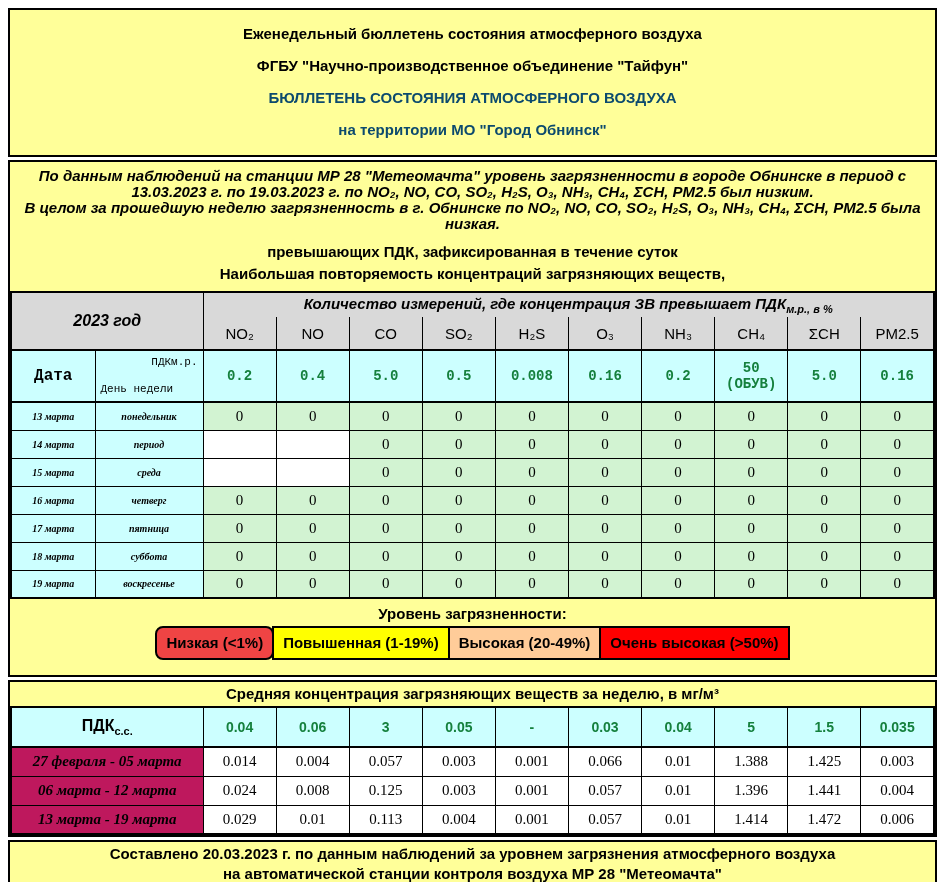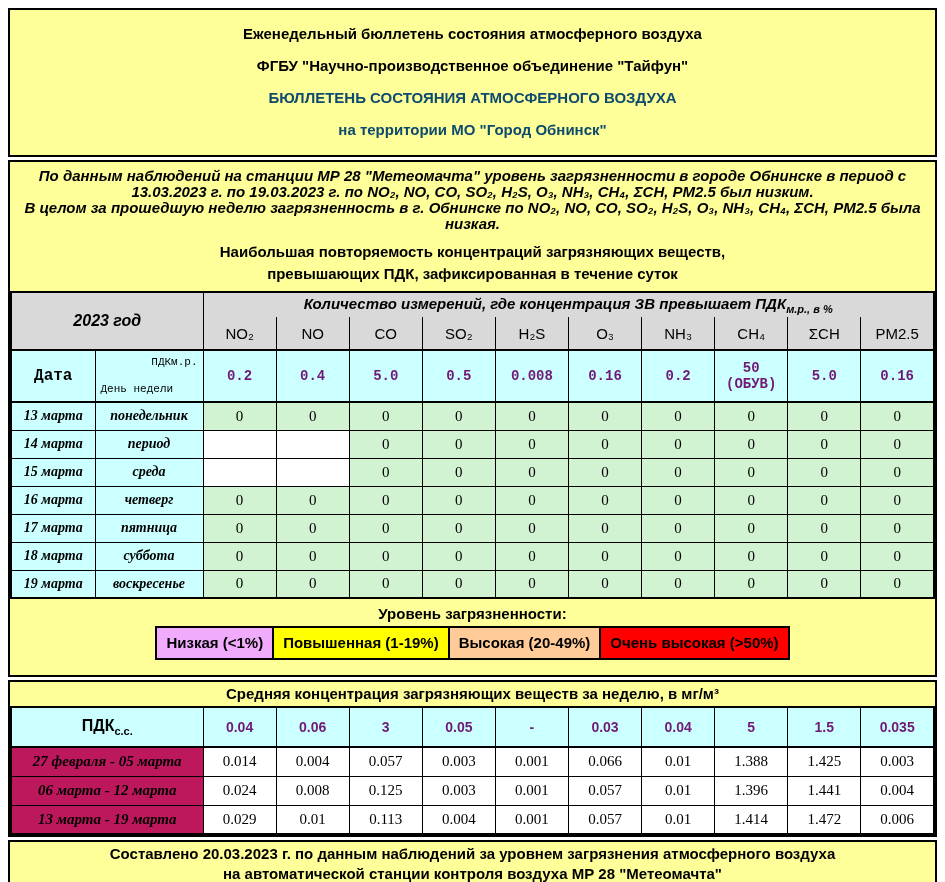--- a/index.html
+++ b/index.html
@@ -44,26 +44,26 @@
 
   .pdk-row td { background:#CCFFFF; border-top-width:2px; border-bottom-width:2px;font-family:Liberation Mono, monospace; }
   .pdk-row { height:52px; }
   .c-data-label { font-weight:bold; font-size:16px; }
   .c-diag { position:relative; font-size:11px; padding:0;
             background-image:linear-gradient(to bottom right,
               transparent calc(50% - 1px), #000 calc(50% - 1px),
               #000 calc(50% + 1px), transparent calc(50% + 1px)); }
   .diag-top    { position:absolute; top:5px; right:5px; }
   .diag-bottom { position:absolute; bottom:6px; left:5px; }
-  .pdk-val { color:#701a75; font-weight:bold; font-size:14px; white-space:pre-line; }
+  .pdk-val { color:#15803d; font-weight:bold; font-size:14px; white-space:pre-line; }
 
   .d-row { height:28px; }
   .c-date, .c-day { background:#CCFFFF;
       font-family:"Liberation Serif","DejaVu Serif",serif;
-      font-weight:bold; font-style:italic; font-size:14px; }
+      font-weight:bold; font-style:italic; font-size:10px; }
   .c-zero  { background:#D2F3D2; font-family:"Liberation Serif","DejaVu Serif",serif; font-size:15px; }
   .c-empty { background:#ffffff; }
 
   
   .level-title { text-align:center; font-weight:bold; font-size:15px; margin-top:6px; }
   .legend { display:flex; justify-content:center; margin-top:4px; }
   .legend-item { border:2px solid #000; padding:5px 9px; font-weight:bold; font-size:15px; line-height:20px; white-space:nowrap; }
   .legend-item + .legend-item { margin-left:-2px; }
   .box-main { padding-bottom:15px; }
 
@@ -93,22 +93,22 @@
     <div class="t-line t-blue">на территории МО "Город Обнинск"</div>
   </section>
 
   <section class="box box-main">
     <div class="summary">
       <p>По данным наблюдений на станции МР 28 "Метеомачта" уровень загрязненности в городе Обнинске в период с 13.03.2023 г. по 19.03.2023 г. по NO₂, NO, CO, SO₂, H₂S, O₃, NH₃, CH₄, ΣCH, PM2.5 был низким.</p>
       <p>В целом за прошедшую неделю загрязненность в г. Обнинске по NO₂, NO, CO, SO₂, H₂S, O₃, NH₃, CH₄, ΣCH, PM2.5 была низкая.</p>
     </div>
 
     <div class="subtitle">
+      <div>превышающих ПДК, зафиксированная в течение суток</div>
       <div>Наибольшая повторяемость концентраций загрязняющих веществ,</div>
-      <div>превышающих ПДК, зафиксированная в течение суток</div>
     </div>
 
     <table class="t1">
       <colgroup>
         <col class="col-date">
           <col class="col-day">
         <col>
           <col>
           <col>
           <col>
@@ -250,21 +250,21 @@
             <td class="c-zero">0</td>
             <td class="c-zero">0</td>
             <td class="c-zero">0</td>
             <td class="c-zero">0</td>
           </tr>
         </tbody>
     </table>
 
     <div class="level-title">Уровень загрязненности:</div>
     <div class="legend" id="legend-strip">
-        <span class="legend-item" style="background: #f0abfc;">Низкая (&lt;1%)</span>
+        <span class="legend-item" style="background: #ef4444; border-radius: 8px;">Низкая (&lt;1%)</span>
         <span class="legend-item" style="background: rgb(255, 255, 0);">Повышенная (1-19%)</span>
         <span class="legend-item" style="background: rgb(255, 204, 153);">Высокая (20-49%)</span>
         <span class="legend-item" style="background: rgb(255, 0, 0);">Очень высокая (&gt;50%)</span>
       </div>
   </section>
 
   <section class="box box-avg">
     <div class="avg-title">Средняя концентрация загрязняющих веществ за неделю, в мг/м³</div>
     <table class="t2">
       <colgroup>

